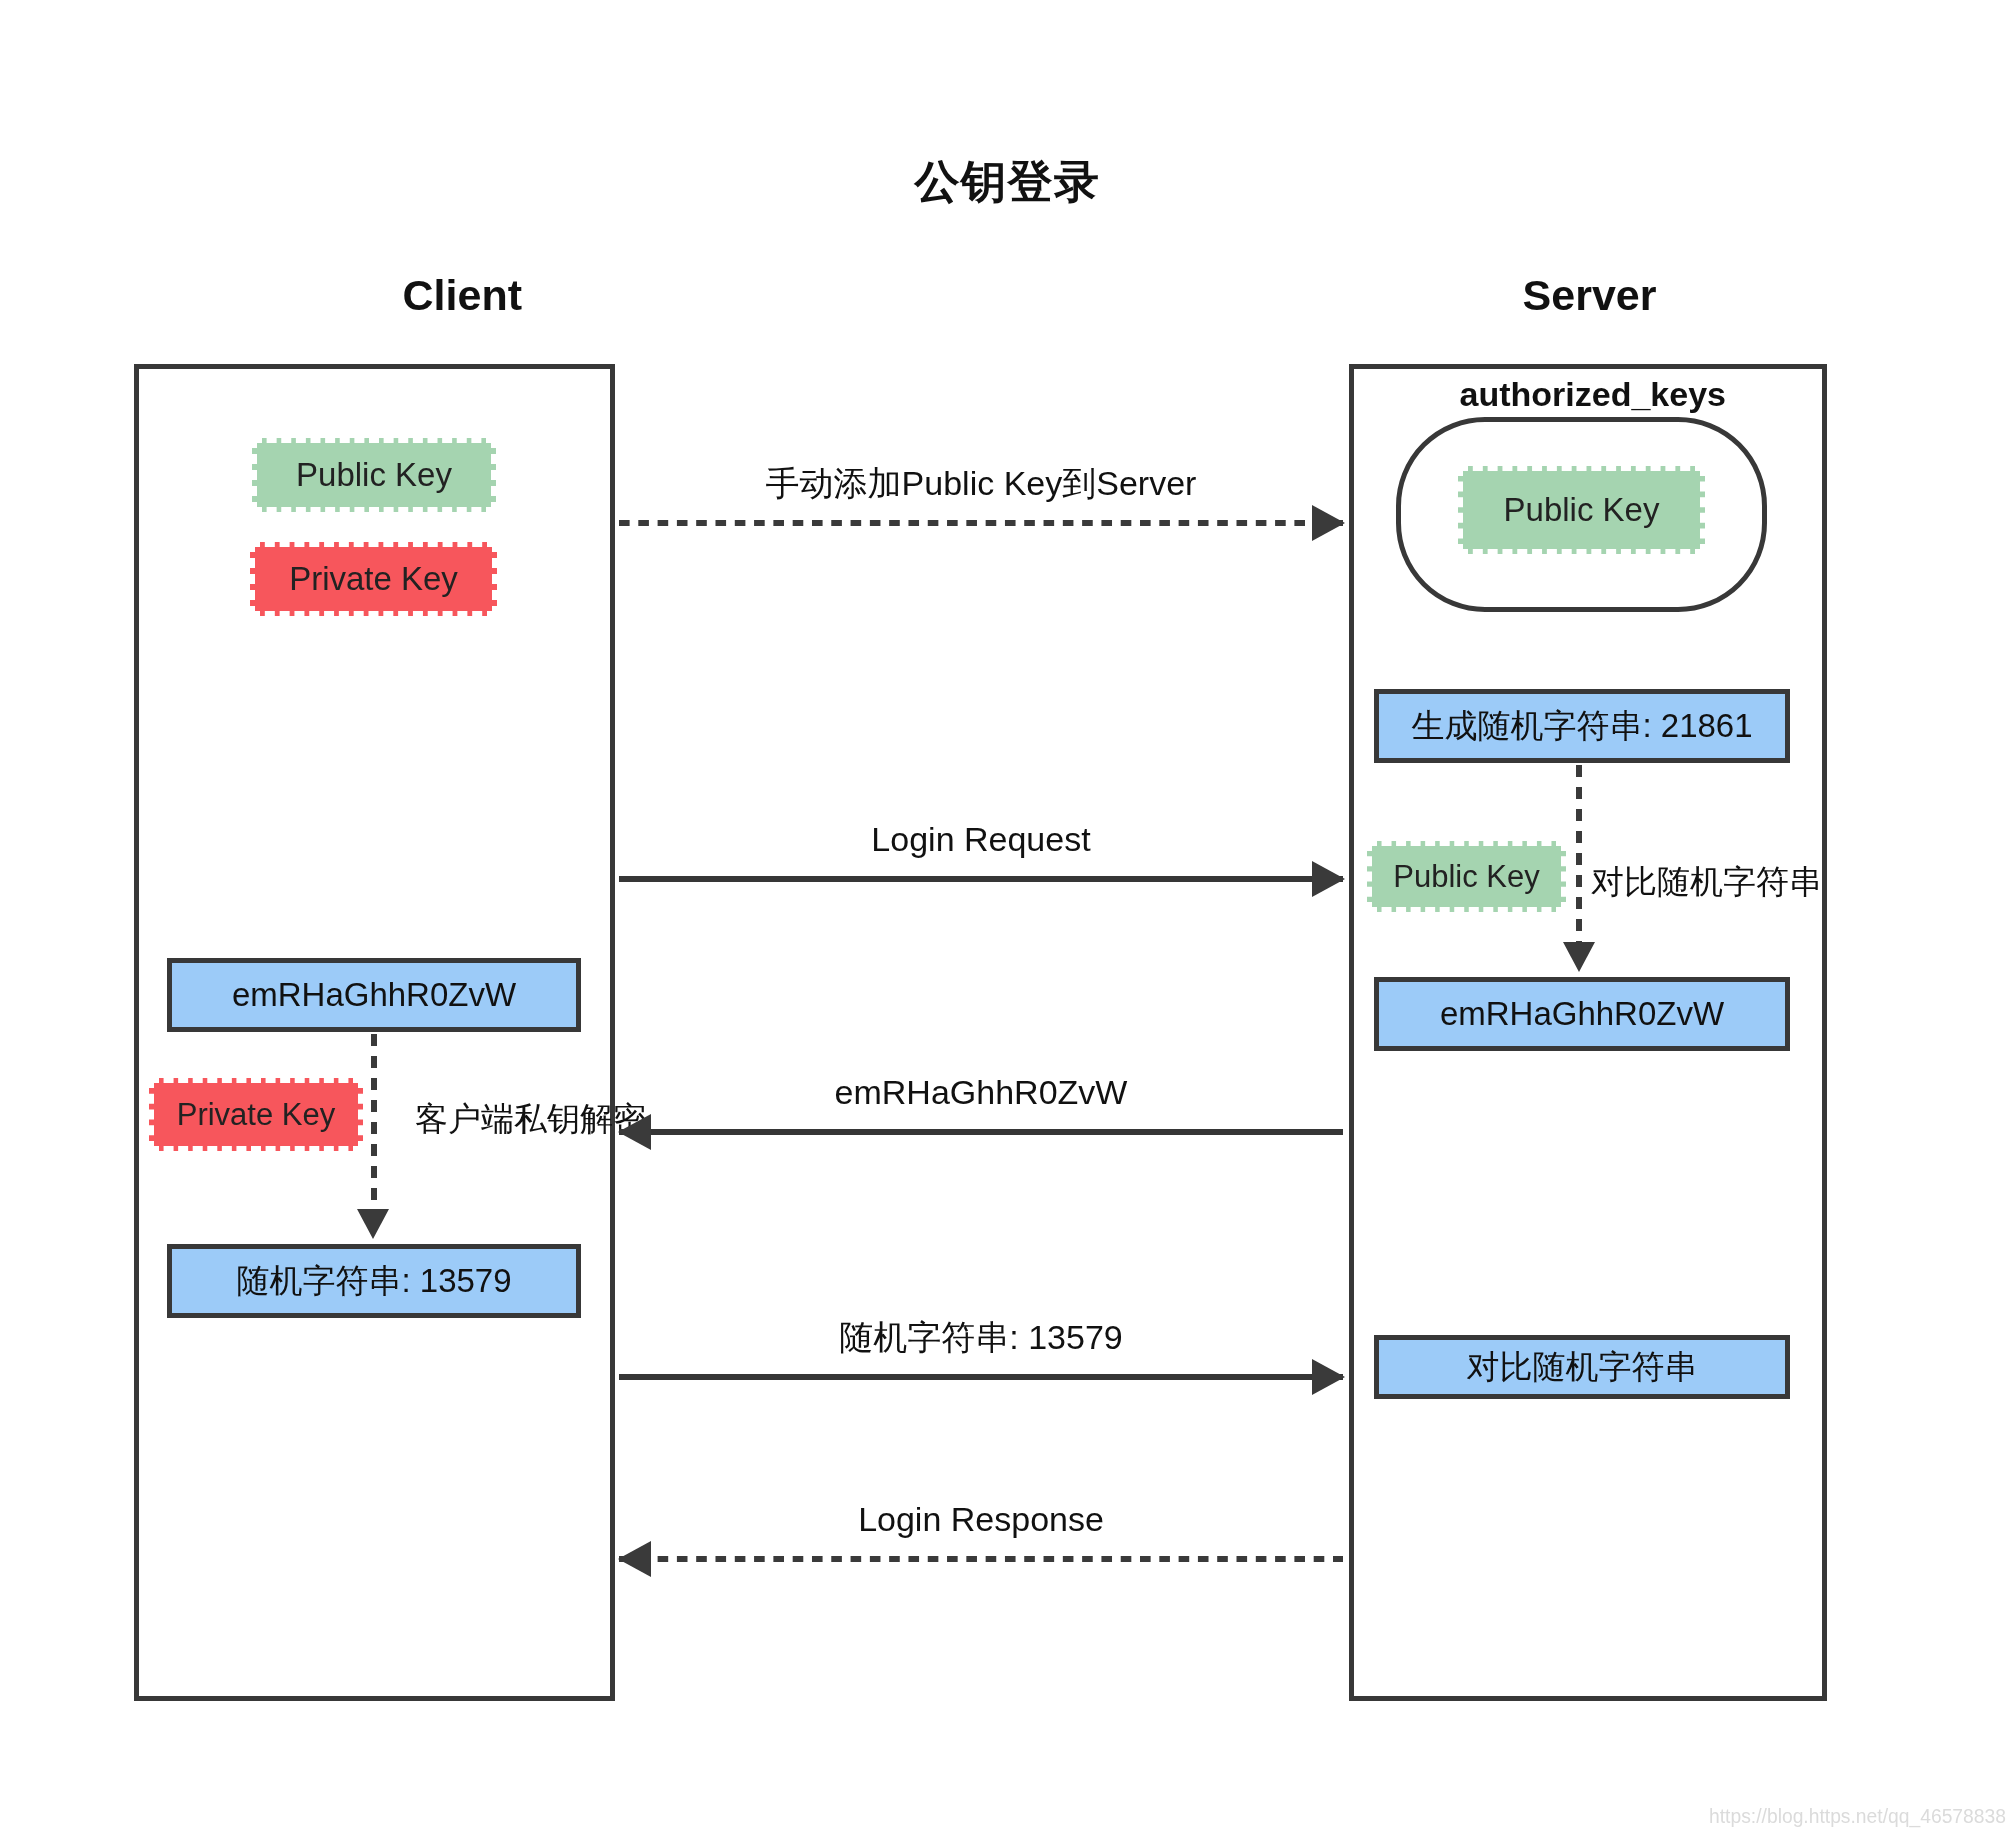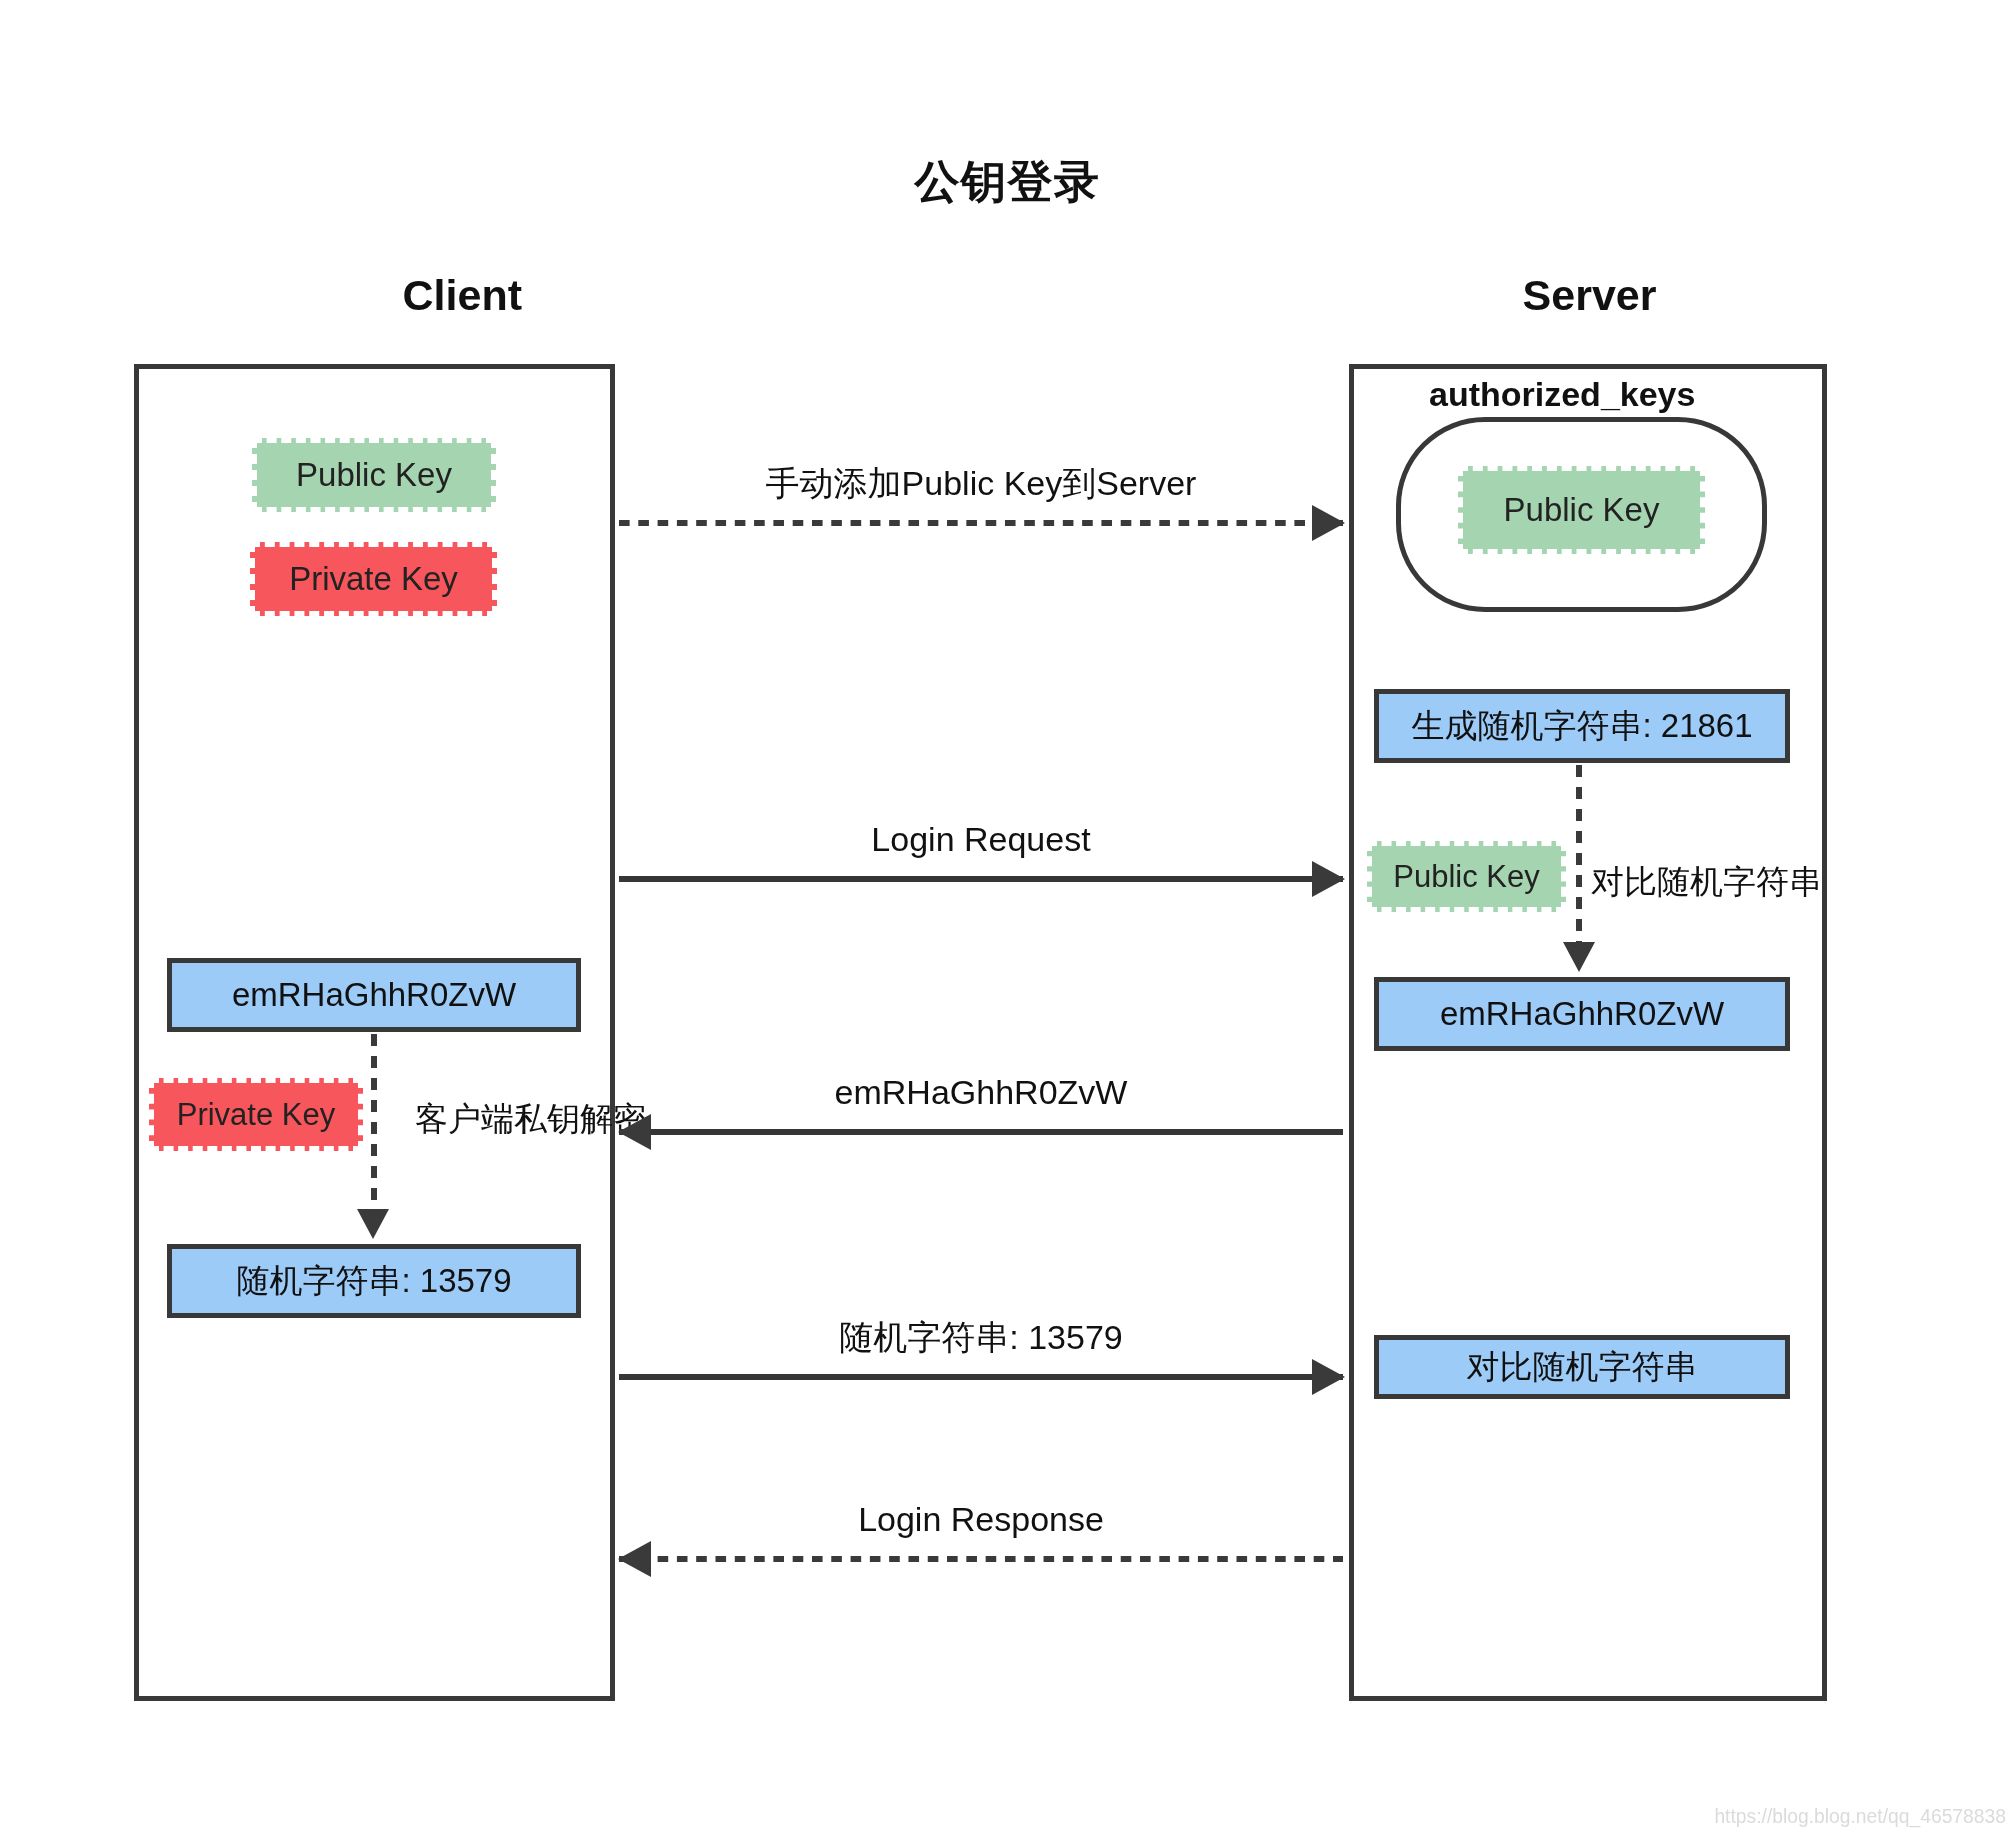--- a/index.html
+++ b/index.html
@@ -52,21 +52,21 @@
   }
 
   #client-public-key  { left: 252px; top: 438px;  width: 244px; height: 74px; }
   #client-private-key { left: 250px; top: 542px;  width: 247px; height: 74px; }
   #client-encrypted   { left: 167px; top: 958px; width: 414px; height: 74px; }
   #client-private-key2{ left: 149px; top: 1078px; width: 214px; height: 73px; font-size: 31px; }
   #client-random      { left: 167px; top: 1244px; width: 414px; height: 74px; }
 
   #authorized-keys-label {
     left: 1429px; top: 375px; width: 297px;
-    font-size: 34px; font-weight: bold; text-align: left; color: #111;
+    font-size: 34px; font-weight: bold; text-align: right; color: #111;
   }
   #authorized-keys-shape {
     left: 1396px; top: 417px; width: 371px; height: 195px;
     border: 5.2px solid #383838; border-radius: 89px;
     background: #ffffff;
   }
   #server-public-key  { left: 1458px; top: 466px;  width: 247px; height: 88px; }
   #server-generate    { left: 1374px; top: 689px;  width: 416px; height: 74px; }
   #server-public-key2 { left: 1367px; top: 841px; width: 199px; height: 71px; font-size: 31px; }
   #server-encrypted   { left: 1374px; top: 977px; width: 416px; height: 74px; }
@@ -196,16 +196,16 @@
     </div>
   </div>
 
   <div class="abs msg" id="msg5">
     <div class="msg-label">Login Response</div>
     <div class="msg-line dotted">
       <div class="head head-left"></div>
     </div>
   </div>
 
-  <div class="abs" id="watermark">https://blog.blog.net/qq_46578838</div>
+  <div class="abs" id="watermark">https://blog.https.net/qq_46578838</div>
 
 </div>
 
 
 </body></html>

